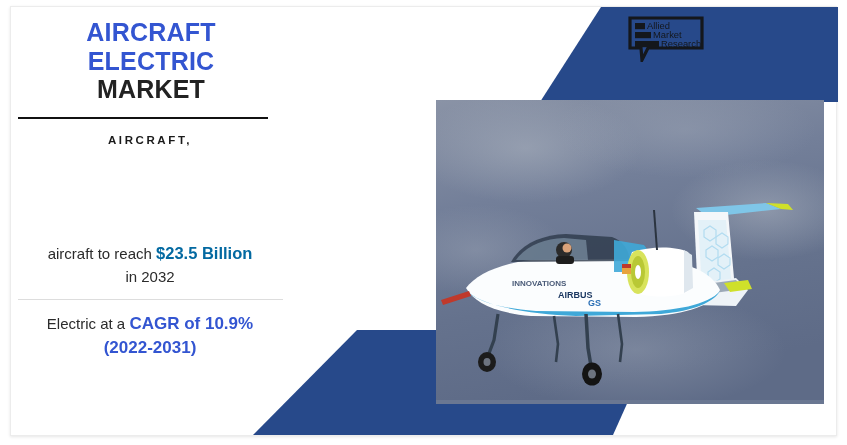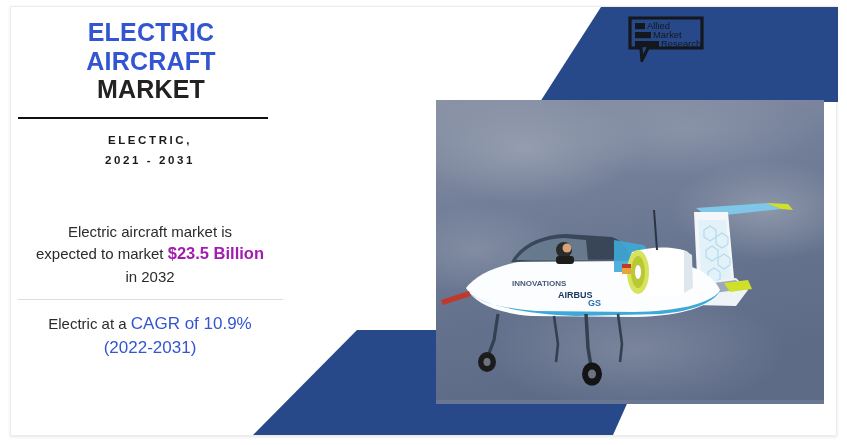--- a/index.html
+++ b/index.html
@@ -87,21 +87,21 @@
   .stat-main{
     position:absolute;
     left:8px; top:221px;
     width:284px;
     text-align:center;
     color:#2b2b2b;
     font-size:15px;
     line-height:1.42;
   }
   .stat-main .hl{
-    color:#a21caf;
+    color:#0369a1;
     font-weight:bold;
     font-size:16.5px;
     margin-top:44px;
   }
 
   .rule-light{
     position:absolute;
     left:18px; top:299px;
     width:265px;
     height:0;
@@ -112,21 +112,21 @@
     position:absolute;
     left:8px; top:312px;
     width:284px;
     text-align:center;
     color:#2b2b2b;
     font-size:15px;
     line-height:1.42;
   }
   .stat-cagr .hl{
     color:#3355d1;
-    font-weight:normal;
+    font-weight:bold;
     font-size:17px;
   }
 
   
   .photo{
     position:absolute;
     left:436px; top:100px;
     width:388px; height:304px;
     overflow:hidden;
     background:#6a7792;
@@ -163,35 +163,34 @@
       <rect x="7" y="16" width="16" height="6.2" fill="#14171c"></rect>
       <rect x="7" y="25" width="24" height="6.2" fill="#14171c"></rect>
 
       <text x="19" y="13.4" font-family="Liberation Sans, sans-serif" font-size="9.4" fill="#14171c">Allied</text>
       <text x="25" y="22.4" font-family="Liberation Sans, sans-serif" font-size="9.4" fill="#14171c">Market</text>
       <text x="33" y="31.4" font-family="Liberation Sans, sans-serif" font-size="9.4" fill="#14171c">Research</text>
     </svg>
   </div>
 
   <div class="left-col">
+    <div class="title-line title-blue">AIRCRAFT</div>
     <div class="title-line title-blue">ELECTRIC</div>
-    <div class="title-line title-blue">AIRCRAFT</div>
     <div class="title-line title-dark">MARKET</div>
   </div>
 
   <div class="rule-dark"></div>
 
   <div class="subtitle">
-    <div>ELECTRIC,</div>
-    <div>2021 - 2031</div>
+    <div>AIRCRAFT,</div>
   </div>
 
   <div class="stat-main">
-    <span>Electric aircraft market is</span><br>
-    <span>expected to market</span>
+    <br>
+    <span>aircraft to reach</span>
     <span class="hl">$23.5 Billion</span><br>
     <span>in 2032</span>
   </div>
 
   <div class="rule-light"></div>
 
   <div class="stat-cagr">
     <span>Electric at a</span>
     <span class="hl">CAGR of 10.9%</span><br>
     <span class="hl">(2022-2031)</span>

